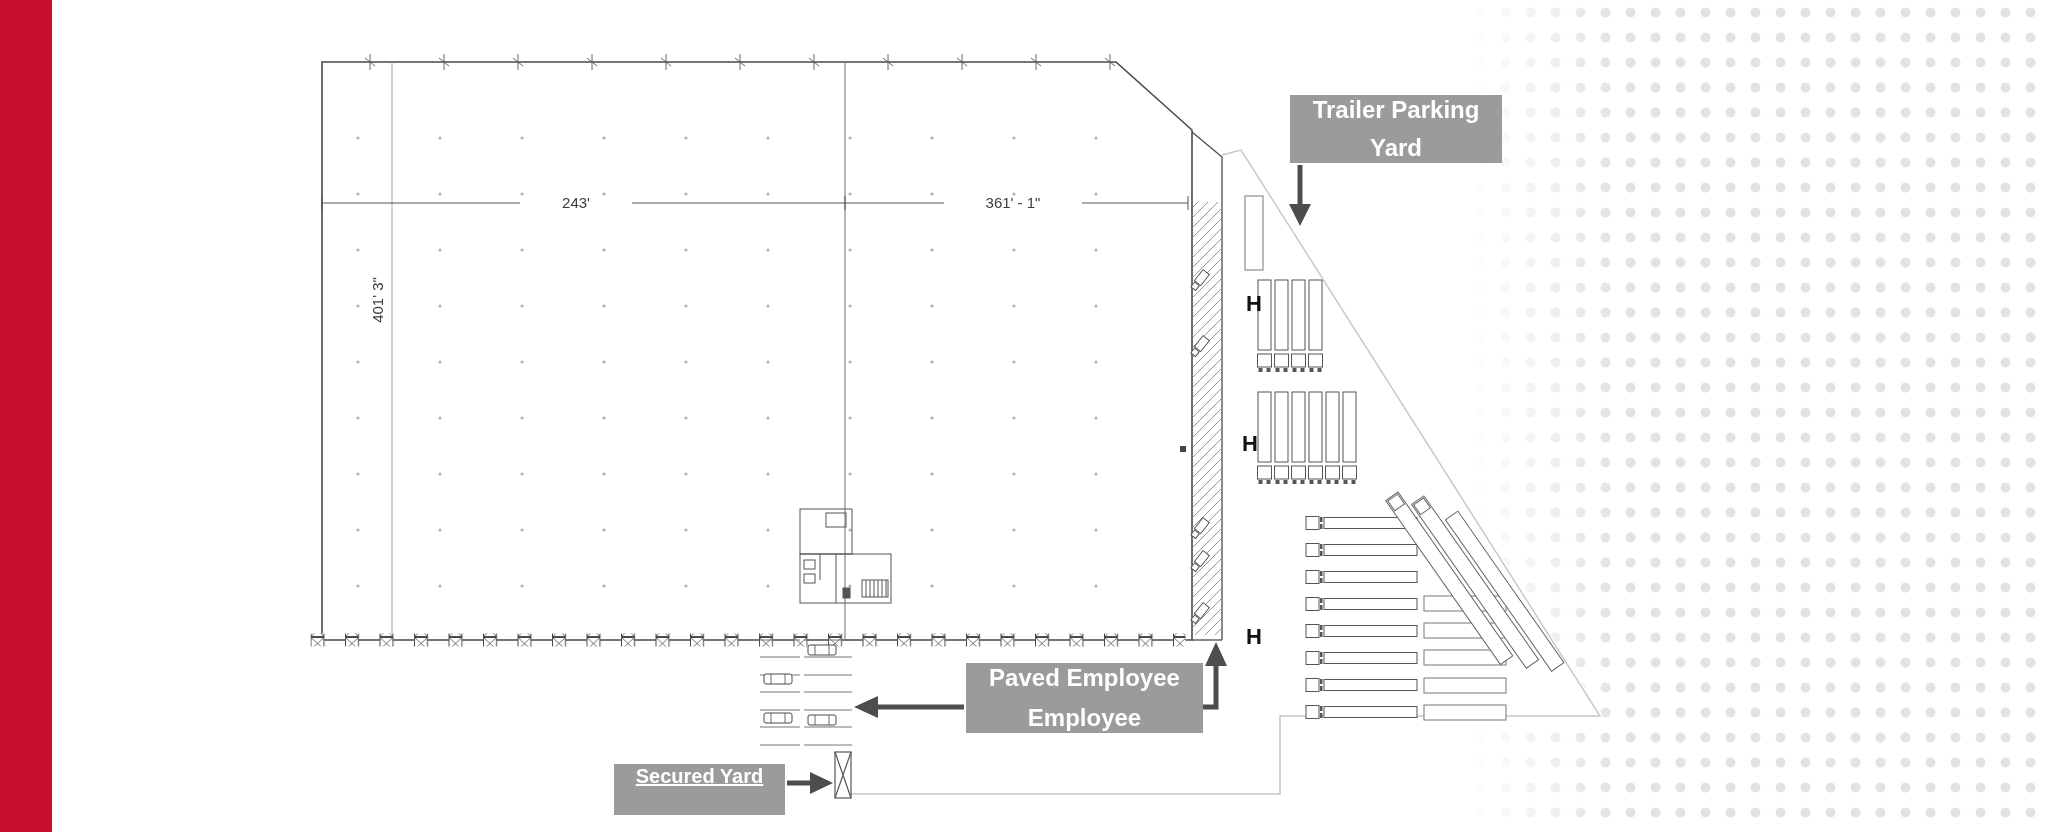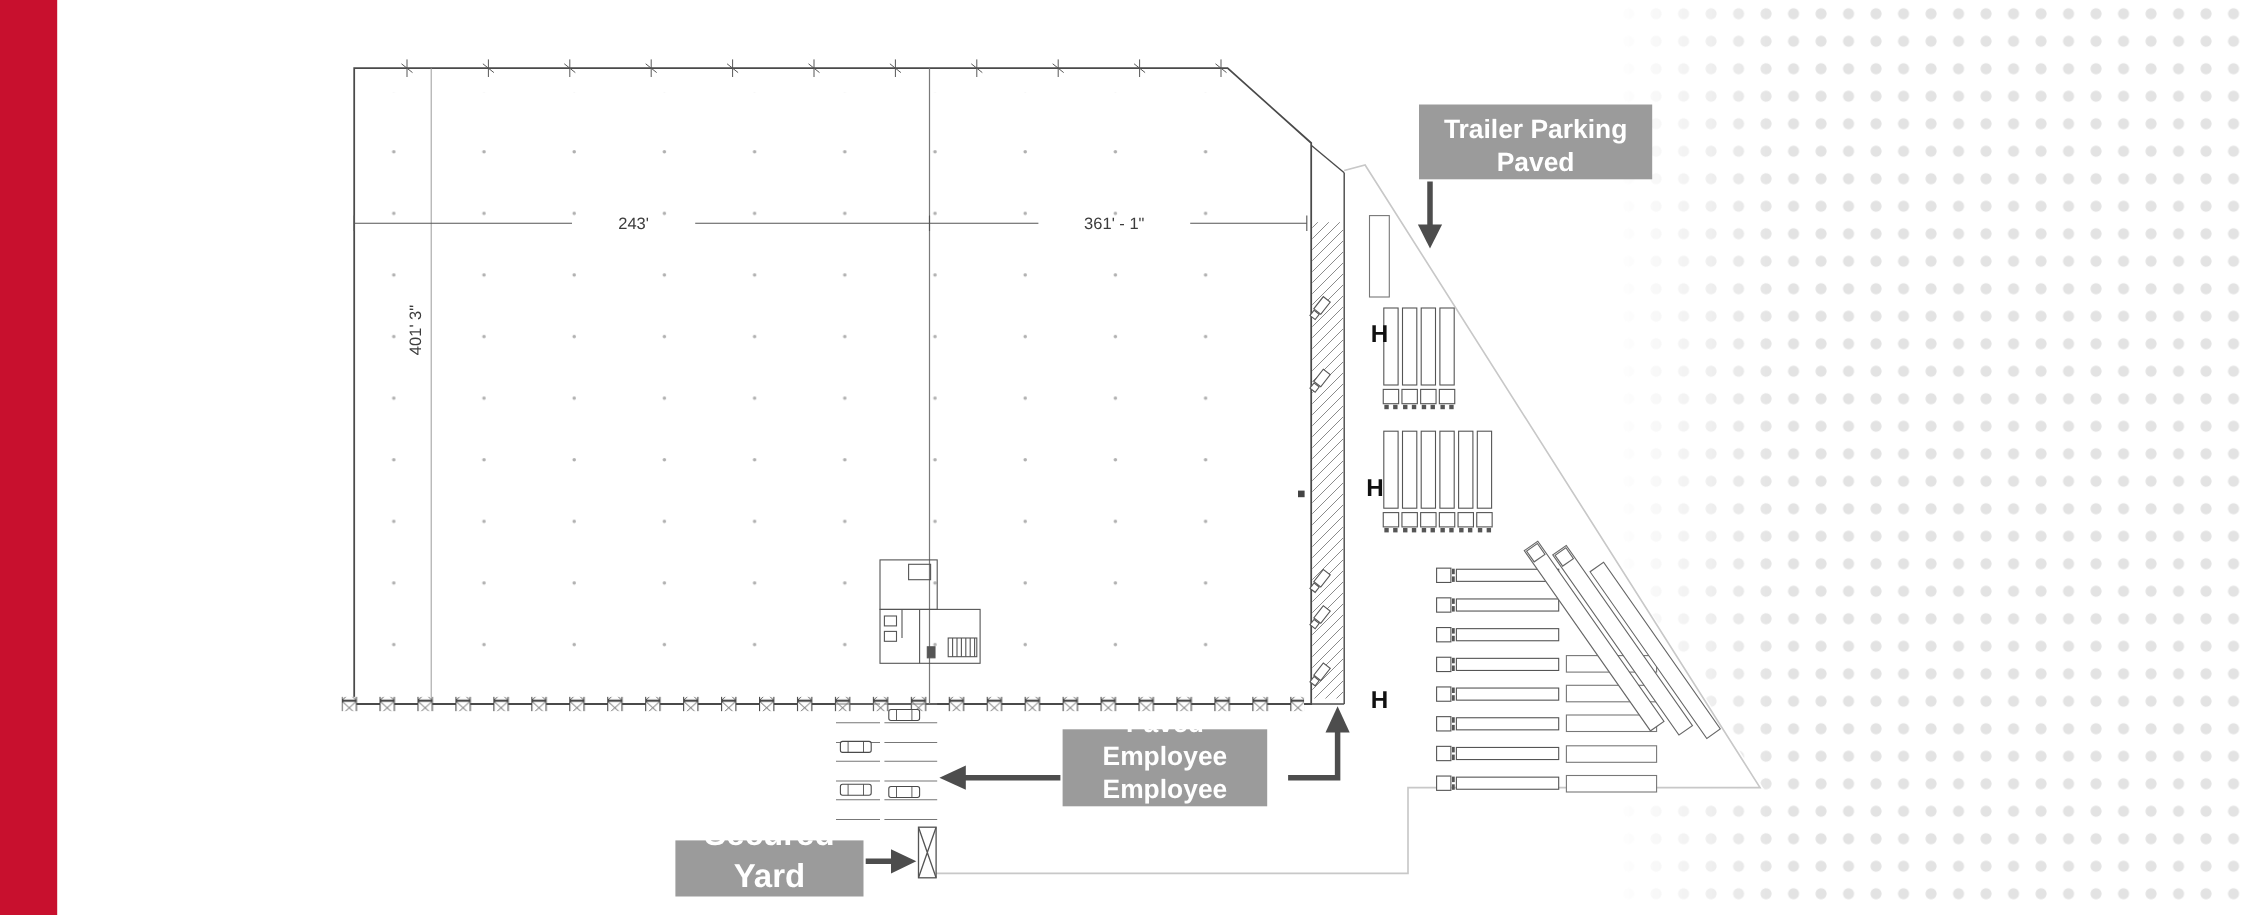--- a/index.html
+++ b/index.html
@@ -13,26 +13,26 @@
     background-image:radial-gradient(circle,#e3e3e3 4.6px,rgba(227,227,227,0) 5.4px);
     background-size:25px 25px;
     -webkit-mask-image:linear-gradient(to right,transparent 0,#000 150px);
             mask-image:linear-gradient(to right,transparent 0,#000 150px);
   }
   svg.plan{position:absolute;left:0;top:0;z-index:2;font-family:"Liberation Sans",sans-serif;}
   .dim{font-size:15px;fill:#3c3c3c;}
   .hyd{font-size:22px;font-weight:bold;fill:#111;}
   .plan-label{
     position:absolute;z-index:3;background:#9b9b9b;color:#ffffff;font-weight:bold;
-    display:flex;flex-direction:column;align-items:center;justify-content:flex-end;
+    display:flex;flex-direction:column;align-items:center;justify-content:space-between;
     text-align:center;line-height:1.25;
   }
   #lbl-trailer{left:1290px;top:95px;width:212px;height:68px;font-size:24px;}
-  #lbl-employee{left:966px;top:663px;width:186px;height:70px;font-size:24px;}
-  #lbl-secured{left:614px;top:764px;width:171px;height:51px;font-size:30px;}
+  #lbl-employee{left:966px;top:663px;width:237px;height:70px;font-size:24px;}
+  #lbl-secured{left:614px;top:764px;width:171px;height:51px;font-size:20px;text-decoration:underline;}
 </style>
 </head>
 <body>
 
 <div class="stage">
 
   <div class="dots"></div>
 
   <svg class="plan" width="2048" height="832" viewBox="0 0 2048 832">
     <defs>
@@ -196,21 +196,21 @@
       </g>
       <g>
         <line x1="787" y1="783" x2="812" y2="783"></line>
         <polygon points="833,783 810,772 810,794" stroke="none"></polygon>
       </g>
     </g>
   </svg>
 
   <div class="plan-label" id="lbl-trailer">
     <span>Trailer Parking</span>
-    <span>Paved</span>
+    <span>Yard</span>
   </div>
   <div class="plan-label" id="lbl-employee">
     <span>Paved Employee</span>
     <span>Employee</span>
   </div>
   <div class="plan-label" id="lbl-secured">
     <span>Secured Yard</span>
   </div>
 
   <div class="red-bar"></div>

